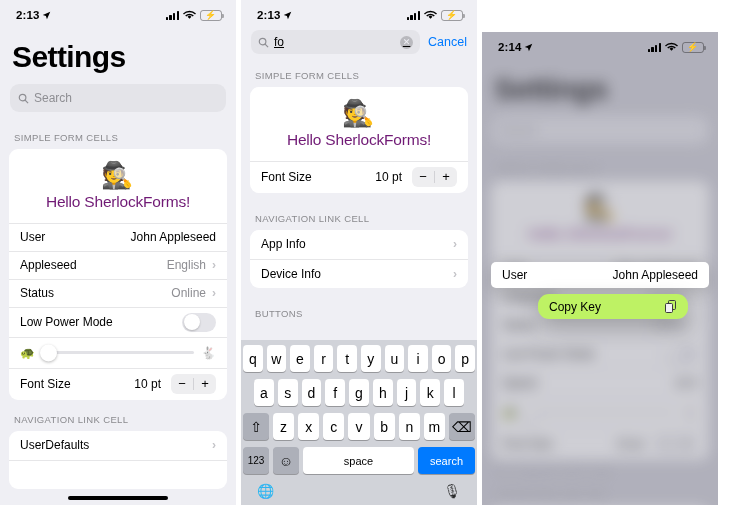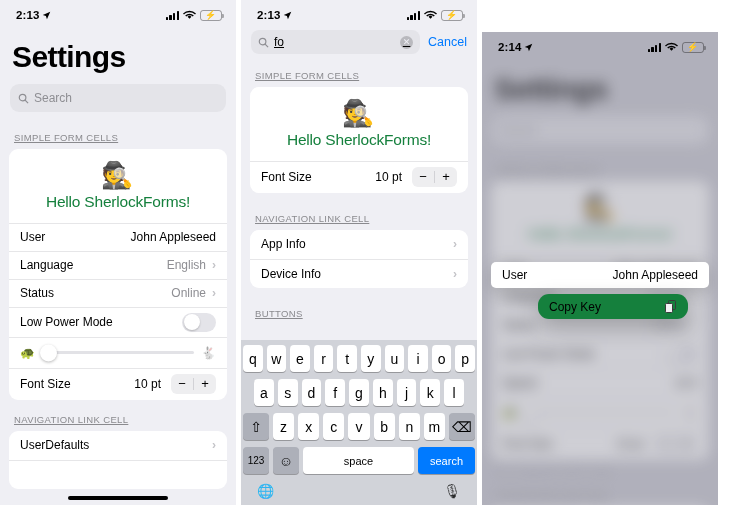--- a/index.html
+++ b/index.html
@@ -51,28 +51,28 @@
     color:#000; padding: 14px 20px 10px 12px;
   }
   .searchbar {
     margin: 0 10px 0 10px; height:28px; background:#e4e4e9;
     border-radius:9px; display:flex; align-items:center; gap:5px;
     padding: 0 8px; color:#8e8e93; font-size:12px;
   }
   .mag { width:11px;height:11px; flex:0 0 11px; }
   .section-head {
     font-size:9.5px; color:#8a8a8e; letter-spacing:0.35px;
-    padding: 20px 0 6px 14px; text-transform:uppercase;text-decoration:underline;
+    padding: 20px 0 6px 14px; text-transform:uppercase;
   }
   .card {
     background:#fff; margin:0 9px; border-radius:9px; overflow:hidden;
   }
   .hero { padding: 12px 0 12px; text-align:center; }
   .hero .emoji { font-size:26px; line-height:1.1; }
-  .hero .hello { font-size:15.5px; color:#15803d; margin-top:3px; letter-spacing:-0.2px;}
+  .hero .hello { font-size:15.5px; color:#701a75; margin-top:3px; letter-spacing:-0.2px;}
   .row {
     display:flex; align-items:center; min-height:28px;
     padding: 0 11px; border-top:1px solid #e6e6e8;
     font-size:12px; color:#000;
   }
   .row .label { flex:1; }
   .row .value { color:#000; }
   .row .value.muted { color:#8e8e93; }
   .chev { color:#c4c4c8; font-size:12px; margin-left:6px; font-weight:600;}
   .toggle {
@@ -122,21 +122,21 @@
   .blurwrap{position:absolute;inset:0;filter:blur(7px);opacity:.82;}
   .dim{position:absolute;inset:0;background:rgba(120,120,135,.30);}
   .focus-cell{
     position:absolute;left:9px;right:9px;top:230px;height:26px;background:#fff;
     border-radius:5px;display:flex;align-items:center;padding:0 11px;
     font-size:12px;color:#000;z-index:30;box-shadow:0 5px 18px rgba(0,0,0,.18);
   }
   .focus-cell .label{flex:1;}
   .ctxmenu{
     position:absolute;left:56px;width:150px;top:262px;z-index:31;
-    background:#15803d;border-radius:11px;overflow:hidden;
+    background:#bef264;border-radius:11px;overflow:hidden;
     box-shadow:0 8px 22px rgba(0,0,0,.25);
   }
   .ctxitem{display:flex;align-items:center;height:25px;padding:0 11px;
     font-size:12px;color:#000;}
   .ctxitem + .ctxitem{border-top:1px solid #dcdcde;}
   .ctxitem .ilabel{flex:1;}
   .copyicon{width:12px;height:13px;position:relative;flex:0 0 12px;}
   .copyicon i{position:absolute;border:1.1px solid #3a3a3c;border-radius:1.6px;display:block;}
   .copyicon i.back{left:3px;top:0;width:8px;height:10px;}
   .copyicon i.front{left:0;top:2.5px;width:8px;height:10px;background:#f2f2f4;}
@@ -190,21 +190,21 @@
           <div class="emoji">🕵️</div>
           <div class="hello">Hello SherlockForms!</div>
         </div>
 
         <div class="row">
           <span class="label">User</span>
           <span class="value">John Appleseed</span>
         </div>
 
         <div class="row">
-          <span class="label">Language</span>
+          <span class="label">Appleseed</span>
           <span class="value muted">English</span>
           <span class="chev">›</span>
         </div>
 
         <div class="row">
           <span class="label">Status</span>
           <span class="value muted">Online</span>
           <span class="chev">›</span>
         </div>
 

